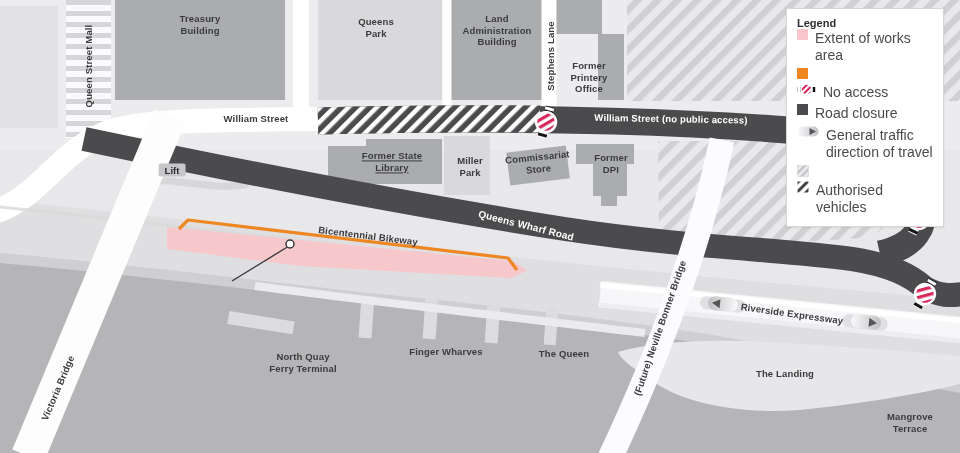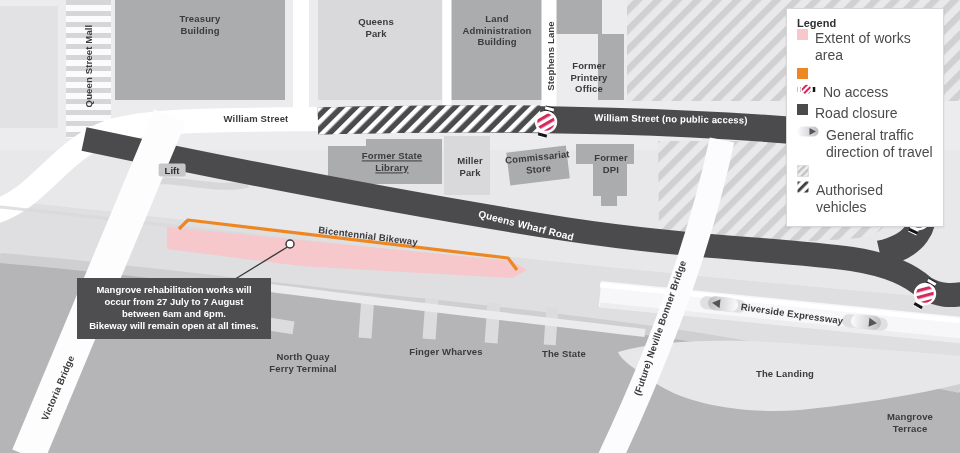--- a/index.html
+++ b/index.html
@@ -183,33 +183,27 @@
 Store</div>
 <div class="lbl" style="left:611px;top:164px;">Former
 DPI</div>
 <div class="badge" style="left:124px;top:170px;margin-left:48px;">Lift</div>
 <div class="lbl light" style="left:526px;top:226px;transform:translate(-50%,-50%) rotate(14deg);font-size:10px;">Queens Wharf Road</div>
 <div class="lbl" style="left:368px;top:236px;transform:translate(-50%,-50%) rotate(7deg);">Bicentennial Bikeway</div>
 <div class="lbl" style="left:58px;top:388px;transform:translate(-50%,-50%) rotate(-67deg);">Victoria Bridge</div>
 <div class="lbl" style="left:303px;top:363px;">North Quay
 Ferry Terminal</div>
 <div class="lbl" style="left:446px;top:352px;">Finger Wharves</div>
-<div class="lbl" style="left:564px;top:354px;">The State</div>
+<div class="lbl" style="left:564px;top:354px;">The Queen</div>
 <div class="lbl" style="left:660px;top:328px;transform:translate(-50%,-50%) rotate(-71deg);white-space:nowrap;">(Future) Neville Bonner Bridge</div>
 <div class="lbl" style="left:792px;top:314px;transform:translate(-50%,-50%) rotate(8deg);white-space:nowrap;">Riverside Expressway</div>
 <div class="lbl" style="left:754px;top:374px;margin-left:31px;">The Landing</div>
 <div class="lbl" style="left:910px;top:423px;">Mangrove
 Terrace</div>
 
-<div class="callout">
-  <div>Mangrove rehabilitation works will</div>
-  <div>occur from 27 July to 7 August</div>
-  <div>between 6am and 6pm.</div>
-  <div>Bikeway will remain open at all times.</div>
-</div>
 
 <div class="legend">
   <div class="legend-title">Legend</div>
 
   <div class="legend-row">
     <div class="sw sw-works"></div>
     <div class="legend-label">Extent of works area</div>
   </div>
 
   <div class="legend-row">

